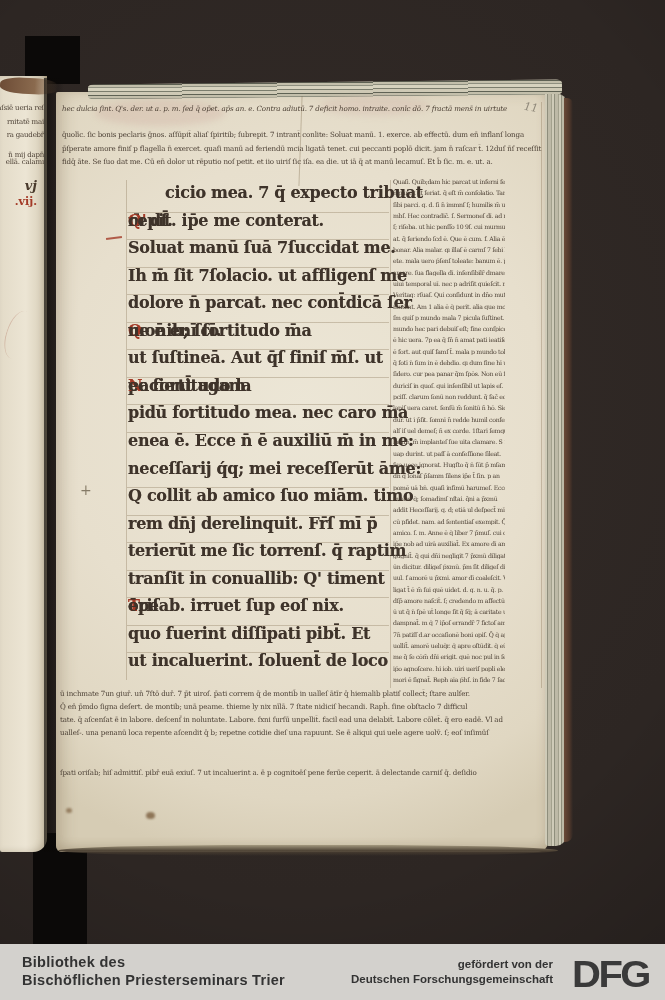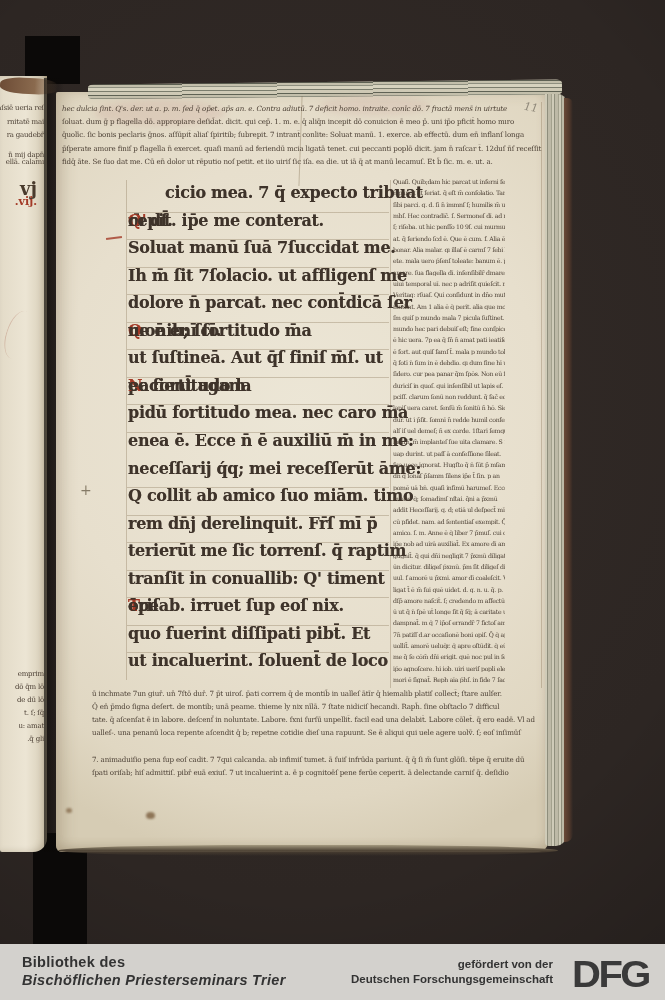--- a/index.html
+++ b/index.html
@@ -68,35 +68,35 @@
 
   
   .folio{left:524px;top:101px;font-size:11px;font-style:italic;color:#8f887a;transform:rotate(9deg);}
   .gl{position:absolute;white-space:nowrap;overflow:hidden;
       font-size:7.1px;letter-spacing:-.15px;color:var(--gloss,#4a3e33);}
   #top-gloss{left:62px;top:104px;width:480px;height:72px;}
   #top-gloss .gl{width:480px;}
   #right-gloss{left:393px;top:178px;width:112px;height:512px;}
   #right-gloss .gl{width:112px;font-size:6.2px;letter-spacing:-.3px;}
   #bottom-gloss{left:60px;top:689px;width:482px;height:95px;}
-  #bottom-gloss .gl{width:482px;margin-left:32px;}
+  #bottom-gloss .gl{width:482px;}
   #main-text{left:128px;top:183px;width:262px;height:500px;}
   .main-line{position:absolute;white-space:nowrap;
     font-size:16px;font-weight:700;letter-spacing:-.3px;color:var(--ink,#3e332a);
     text-shadow:0 0 .5px rgba(62,51,42,.55);}
   .main-line .red{color:var(--red,#a33a27);text-shadow:0 0 .4px rgba(163,58,39,.5);}
   .margin-cross{left:80px;top:482px;font-size:14px;color:#857a66;}
   .red-dash{left:106px;top:237px;width:16px;height:2px;background:var(--red,#a33a27);
     opacity:.8;transform:rotate(-8deg);}
 
   
   .banner{left:0;top:944px;width:665px;height:56px;background:var(--banner,#d3d1cd);
     font-family:"Liberation Sans",sans-serif;color:var(--banner-ink,#333);}
   .lib1{left:22px;top:10px;font-size:14.5px;font-weight:700;letter-spacing:.3px;}
-  .lib2{left:22px;top:28px;font-size:14.5px;font-weight:700;letter-spacing:.3px;font-style:italic;}
+  .lib2{left:22px;top:28px;font-size:14.5px;font-weight:700;letter-spacing:.3px;}
   .fund{right:112px;text-align:right;font-weight:700;}
   .fund1{top:14px;font-size:11.5px;right:112px;}
   .fund2{top:29px;font-size:11.5px;right:112px;}
   .dfg{left:572px;top:8px;font-size:40px;font-weight:900;letter-spacing:-2.5px;
     color:#3a3a3a;transform:scaleY(.92);}
 </style>
 </head>
 <body>
 
 <div id="stage" style="--bg: #2d2623; --black: #0b0908; --ink: #3e332a; --gloss: #4a3e33; --red: #a33a27; --rule: rgba(130,110,80,0.33); --banner: #d3d1cd; --banner-ink: #333333;">
@@ -107,32 +107,24 @@
   <div class="sliver"></div>
   <div class="sliver-leather"></div>
   <div id="sliver-top-frags" style="left:0;top:104px;width:47px;height:70px;">
       <div class="sliver-frag" style="top: 0px;">aſsiē ueria reſ</div>
       <div class="sliver-frag" style="top: 13.5px;">rnitatē mai</div>
       <div class="sliver-frag" style="top: 27px;">ra gaudebr̄</div>
       <div class="sliver-frag" style="top: 47px;">n̄ mij dapn̄</div>
       <div class="sliver-frag" style="top: 54px; padding-left: 10px;">ellā. calamı</div>
     </div>
   <div id="sliver-numerals" style="left:0;top:178px;width:47px;height:40px;">
-      <div class="numeral" style="top: 0px; font-size: 18px;">vj</div>
+      <div class="numeral" style="top: 0px; font-size: 13px; font-style: italic;">vj</div>
       <div class="numeral red" style="top: 17px; font-size: 11px;">.vij.</div>
     </div>
   <div class="flourish"></div>
-  <div id="sliver-bottom-frags" style="left:0;top:670px;width:47px;height:85px;">
-      <div class="sliver-frag" style="top: 0px;">emprim</div>
-      <div class="sliver-frag" style="top: 13px;">dō q̄m lō</div>
-      <div class="sliver-frag" style="top: 26px;">de dū lō</div>
-      <div class="sliver-frag" style="top: 39px;">t. ſ; ſq̄</div>
-      <div class="sliver-frag" style="top: 52px;">u: amat</div>
-      <div class="sliver-frag" style="top: 65px;">q̄ gli.</div>
-    </div>
 
   <div class="gutter"></div>
 
   <div class="page"></div>
   <div class="stack-top"></div>
   <div class="stack-right"></div>
   <div class="edge-brown"></div>
   <div class="page-bottom-shadow"></div>
 
   <div class="stain pink1"></div>
@@ -143,21 +135,20 @@
 
   <div class="vrule v1"></div>
   <div class="vrule v2"></div>
   <div class="vrule v3"></div>
   <div class="hruling"></div>
 
   <div class="folio">11</div>
 
   <div id="top-gloss">
       <div class="gl" style="top: 0px; font-style: italic;">hec dulcia ſint. Q's. der. ut a. p. m. ſed q̄ op̄et. ap̄s an. e. Contra adiutū. 7 deficit homo. intraite. conīc dō. 7 fractā mens̄ in uirtute</div>
-      <div class="gl" style="top: 13.2px;">ſoluat. dum ḡ p flagella dō. appropiare deſid̄at. dicit. qui cep̄. 1. m. e. q̄ aliq̄n incepit dō conuicion ē meo p̄. uni ip̄o pficit̄ homo mıro</div>
       <div class="gl" style="top: 26.4px;">q̄uolīc. ſic bonis peclaris ḡnos. aſſūpit̄ aliaſ ſpiritib; ſubrepit. 7 intrant̄ conlite: Soluat manū. 1. exerce. ab effectū. dum en̄ inflanſ longa</div>
       <div class="gl" style="top: 39.6px;">p̄ſperate amore finiſ p flagella n̄ exercet. quaſi manū ad feriendū mcia ligatā tenet. cui peccanti poplō dicit. jam n̄ raſcar t̄. 12duſ n̄ſ receſſit</div>
       <div class="gl" style="top: 52.8px;">fidq̄ āte. Se ſuo dat me. Cū en̄ dolor ut rēputio noſ petit. et iio uiriſ ſic iſa. ea die. ut iā q̄ at manū lecamuſ. Et b̄ ſic. m. e. ut. a.</div>
     </div>
   <div id="main-text">
       <div class="main-line" style="top: 0px; left: 37px;">
         <span class="ink">cicio mea. 7 q̄ expecto tribuat</span>
       </div>
       <div class="main-line" style="top: 27.55px;">
         <span class="ink">m̄ dſ̄. </span>
@@ -264,21 +255,20 @@
       <div class="gl" style="top: 464.12px;">uollit̄. amorē ueluq̄r. q̄ apre oſtūdit. q̄ eū n̄ a</div>
       <div class="gl" style="top: 475.44px;">me q̄ ſe cōm̄ dn̄i erigit. quē noc pul in ſe. n̄</div>
       <div class="gl" style="top: 486.76px;">ip̄o agnoſcere. hi iob. uiri ueriſ popli electi aū</div>
       <div class="gl" style="top: 498.08px;">mori ē ſignat̄. Reph aīa p̄hſ. in fide 7 ſacīloſ ſ;</div>
     </div>
   <div id="bottom-gloss">
       <div class="gl" style="top: 0px;">ū inchmate 7un giur̄. un̄ 7ſtō dur̄. 7 p̄t uiroſ. p̄ati correm q̄ de montib̄ in ualleſ ātīr q̄ hiemalib platiſ collect̄; ſtare aulſer.</div>
       <div class="gl" style="top: 13.1px;">Q̄ en̄ p̄mdo ſigna deſert. de montib; unā peame. thieme ly nix nīlā. 7 ſtate nidiciſ hecandi. Raph̄. ſine obſtaclo 7 difficul</div>
       <div class="gl" style="top: 26.2px;">tate. q̄ aſcenſat ē in labore. deſcenſ̄ in noluntate. Labore. ſxni ſurſū unpellit̄. facil ead una delabit̄. Labore cōlet̄. q̄ ero eadē. Vl ad</div>
       <div class="gl" style="top: 39.3px;">ualleſ-. una penanū loca repente aſcendit q̄ b; repetne cotidie dieſ una rapuunt. Se ē aliqui qui uele agere uolv̄. ſ; eoſ inſimūſ</div>
-      <div class="gl" style="top: 65.5px;">7. animaduiſio pena ſup eoſ cadit. 7 7qui calcanda. ab infimiſ tumet. ā ſuiſ infrūda pariunt. q̄ q̄ ſi m̄ ſunt glōſi. tēpe q̄ eruite dū</div>
       <div class="gl" style="top: 78.6px;">ſpati oriſab; hiſ admittiſ. pibr̄ euā exiuſ. 7 ut incaluerint a. ē p cognitoēſ pene ferūe ceperit. ā delectande carniſ q̄. deſidio</div>
     </div>
 
   <div class="margin-cross">+</div>
   <div class="red-dash"></div>
 
   <div class="banner">
     <div class="lib1">Bibliothek des</div>
     <div class="lib2">Bischöflichen Priesterseminars Trier</div>
     <div class="fund fund1">gefördert von der</div>

